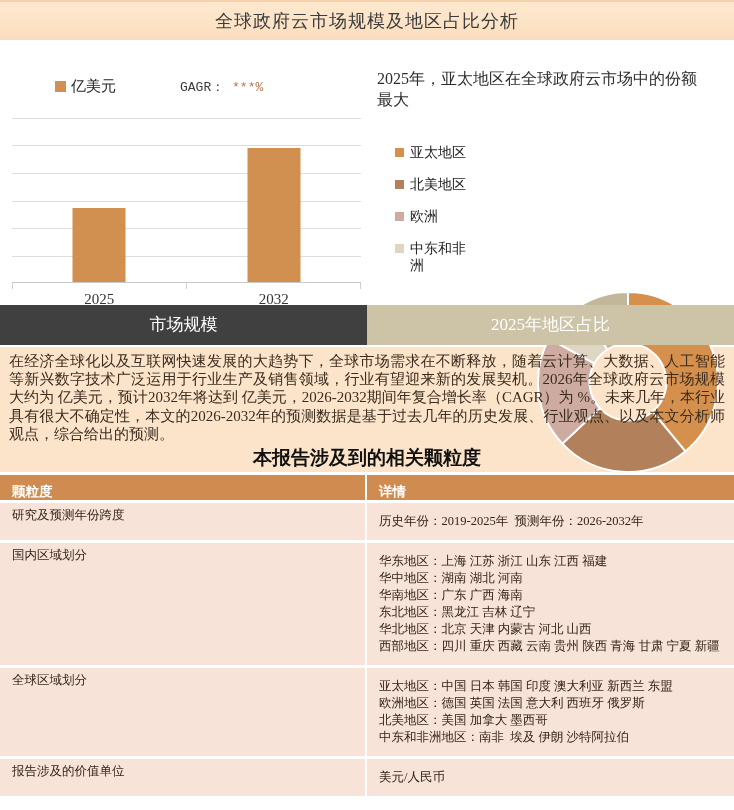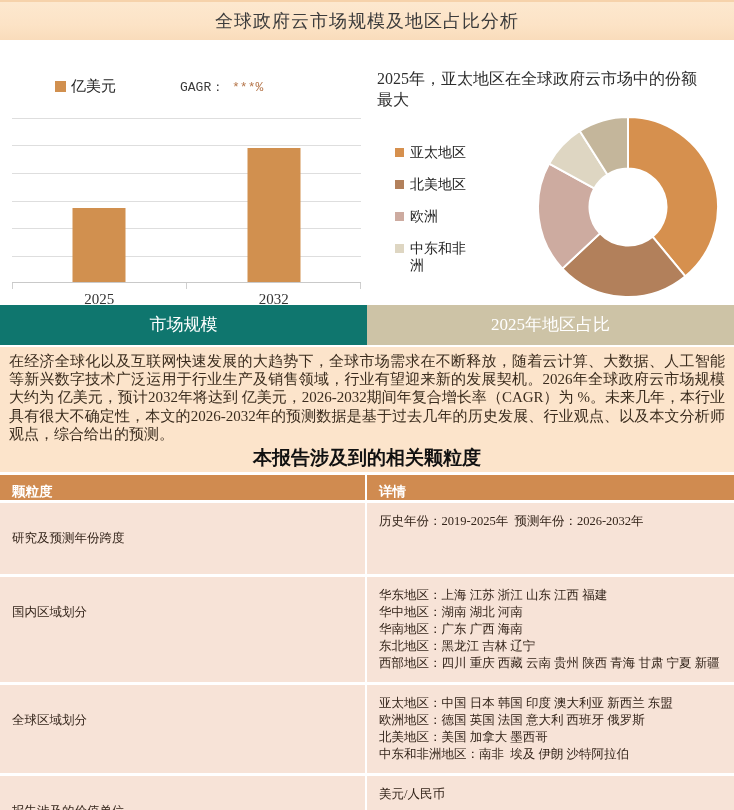--- a/index.html
+++ b/index.html
@@ -34,50 +34,50 @@
   .bar-slot { width:50%; position:relative; }
   .bar { position:absolute; bottom:0; left:50%; transform:translateX(-50%); width:53px; background:#d1904f; }
   .x-ticks { display:flex; height:6px; margin-right:6px; }
   .x-ticks div { width:50%; border-right:1px solid #cfcfcf; }
   .x-ticks div:first-child { border-left:1px solid #cfcfcf; }
   .x-labels { display:flex; margin-right:6px; margin-top:2px; }
   .x-labels div { width:50%; text-align:center; font-size:15px; color:#333; }
   
   .pie-panel { width:367px; }
   .pie-title { margin:10px 8px 0 10px; max-width:334px; font-size:16px; line-height:21px; color:#2e2e2e; }
-  .pie-content { display:flex; margin-top:4px; }
+  .pie-content { display:flex; margin-top:4px;flex-direction:column; }
   .pie-legend { margin:30px 0 0 28px; width:104px; }
   .pie-legend-item { display:flex; margin-bottom:15px; }
   .pie-marker { width:9px; height:9px; margin-top:4px; flex:0 0 9px; }
   .pie-label { font-size:14px; line-height:17px; margin-left:6px; color:#222; width:62px; }
   .donut-wrap { margin-left:auto; margin-right:13px; }
   
   .tabs-row { display:flex; height:40px; margin-top:2px; }
   .tab { width:50%; text-align:center; line-height:40px; font-size:17px; color:#fff; cursor:pointer; }
-  .tab-left { background:#0f766e; }
+  .tab-left { background:#404040; }
   .tab-right { background:#cdc3a6; }
   
   .summary { margin-top:2px; background:#fce4cb; padding:5px 9px 1px; }
   .summary-paragraph { font-size:15px; line-height:18.2px; color:#3a2c1e; text-align:justify; }
   .summary-heading {
     text-align:center; font-weight:bold; font-size:19px; margin-top:2px; color:#111;
     font-family:"Liberation Sans","DejaVu Sans",sans-serif;
   }
   
   .report-table { margin-top:3px; }
   .t-header { display:flex; background:#d08b50; height:25px; }
   .t-header .t-hcell {
     line-height:33px; color:#fff; font-weight:bold; font-size:13.5px; padding-left:12px;
     font-family:"Liberation Sans","DejaVu Sans",sans-serif;
   }
   .t-hcell.left { width:50%; border-right:2px solid #fff; }
   .t-hcell.right { flex:1; }
   .t-row { display:flex; background:#f7e3d7; margin-top:3px; }
   .t-cell { font-size:12.5px; line-height:17px; color:#33241a; }
-  .t-left { width:50%; border-right:2px solid #fff; padding:27px 12px; }
+  .t-left { width:50%; border-right:2px solid #fff; padding:4px 12px; }
   .t-right { flex:1; padding:10px 0 10px 12px; }
   .detail-line { white-space:pre-wrap; }
 </style>
 </head>
 <body>
 
 <div class="title-band">全球政府云市场规模及地区占比分析</div>
 
 <div class="charts-row">
 
@@ -166,20 +166,21 @@
           <div class="detail-line">历史年份：2019-2025年  预测年份：2026-2032年</div>
         </div>
       </div>
       <div class="t-row">
         <div class="t-cell t-left">国内区域划分</div>
         <div class="t-cell t-right">
           <div class="detail-line">华东地区：上海 江苏 浙江 山东 江西 福建</div>
           <div class="detail-line">华中地区：湖南 湖北 河南</div>
           <div class="detail-line">华南地区：广东 广西 海南</div>
           <div class="detail-line">东北地区：黑龙江 吉林 辽宁</div>
+          <div class="detail-line">华北地区：北京 天津 内蒙古 河北 山西</div>
           <div class="detail-line">西部地区：四川 重庆 西藏 云南 贵州 陕西 青海 甘肃 宁夏 新疆</div>
         </div>
       </div>
       <div class="t-row">
         <div class="t-cell t-left">全球区域划分</div>
         <div class="t-cell t-right">
           <div class="detail-line">亚太地区：中国 日本 韩国 印度 澳大利亚 新西兰 东盟</div>
           <div class="detail-line">欧洲地区：德国 英国 法国 意大利 西班牙 俄罗斯</div>
           <div class="detail-line">北美地区：美国 加拿大 墨西哥</div>
           <div class="detail-line">中东和非洲地区：南非  埃及 伊朗 沙特阿拉伯</div>

